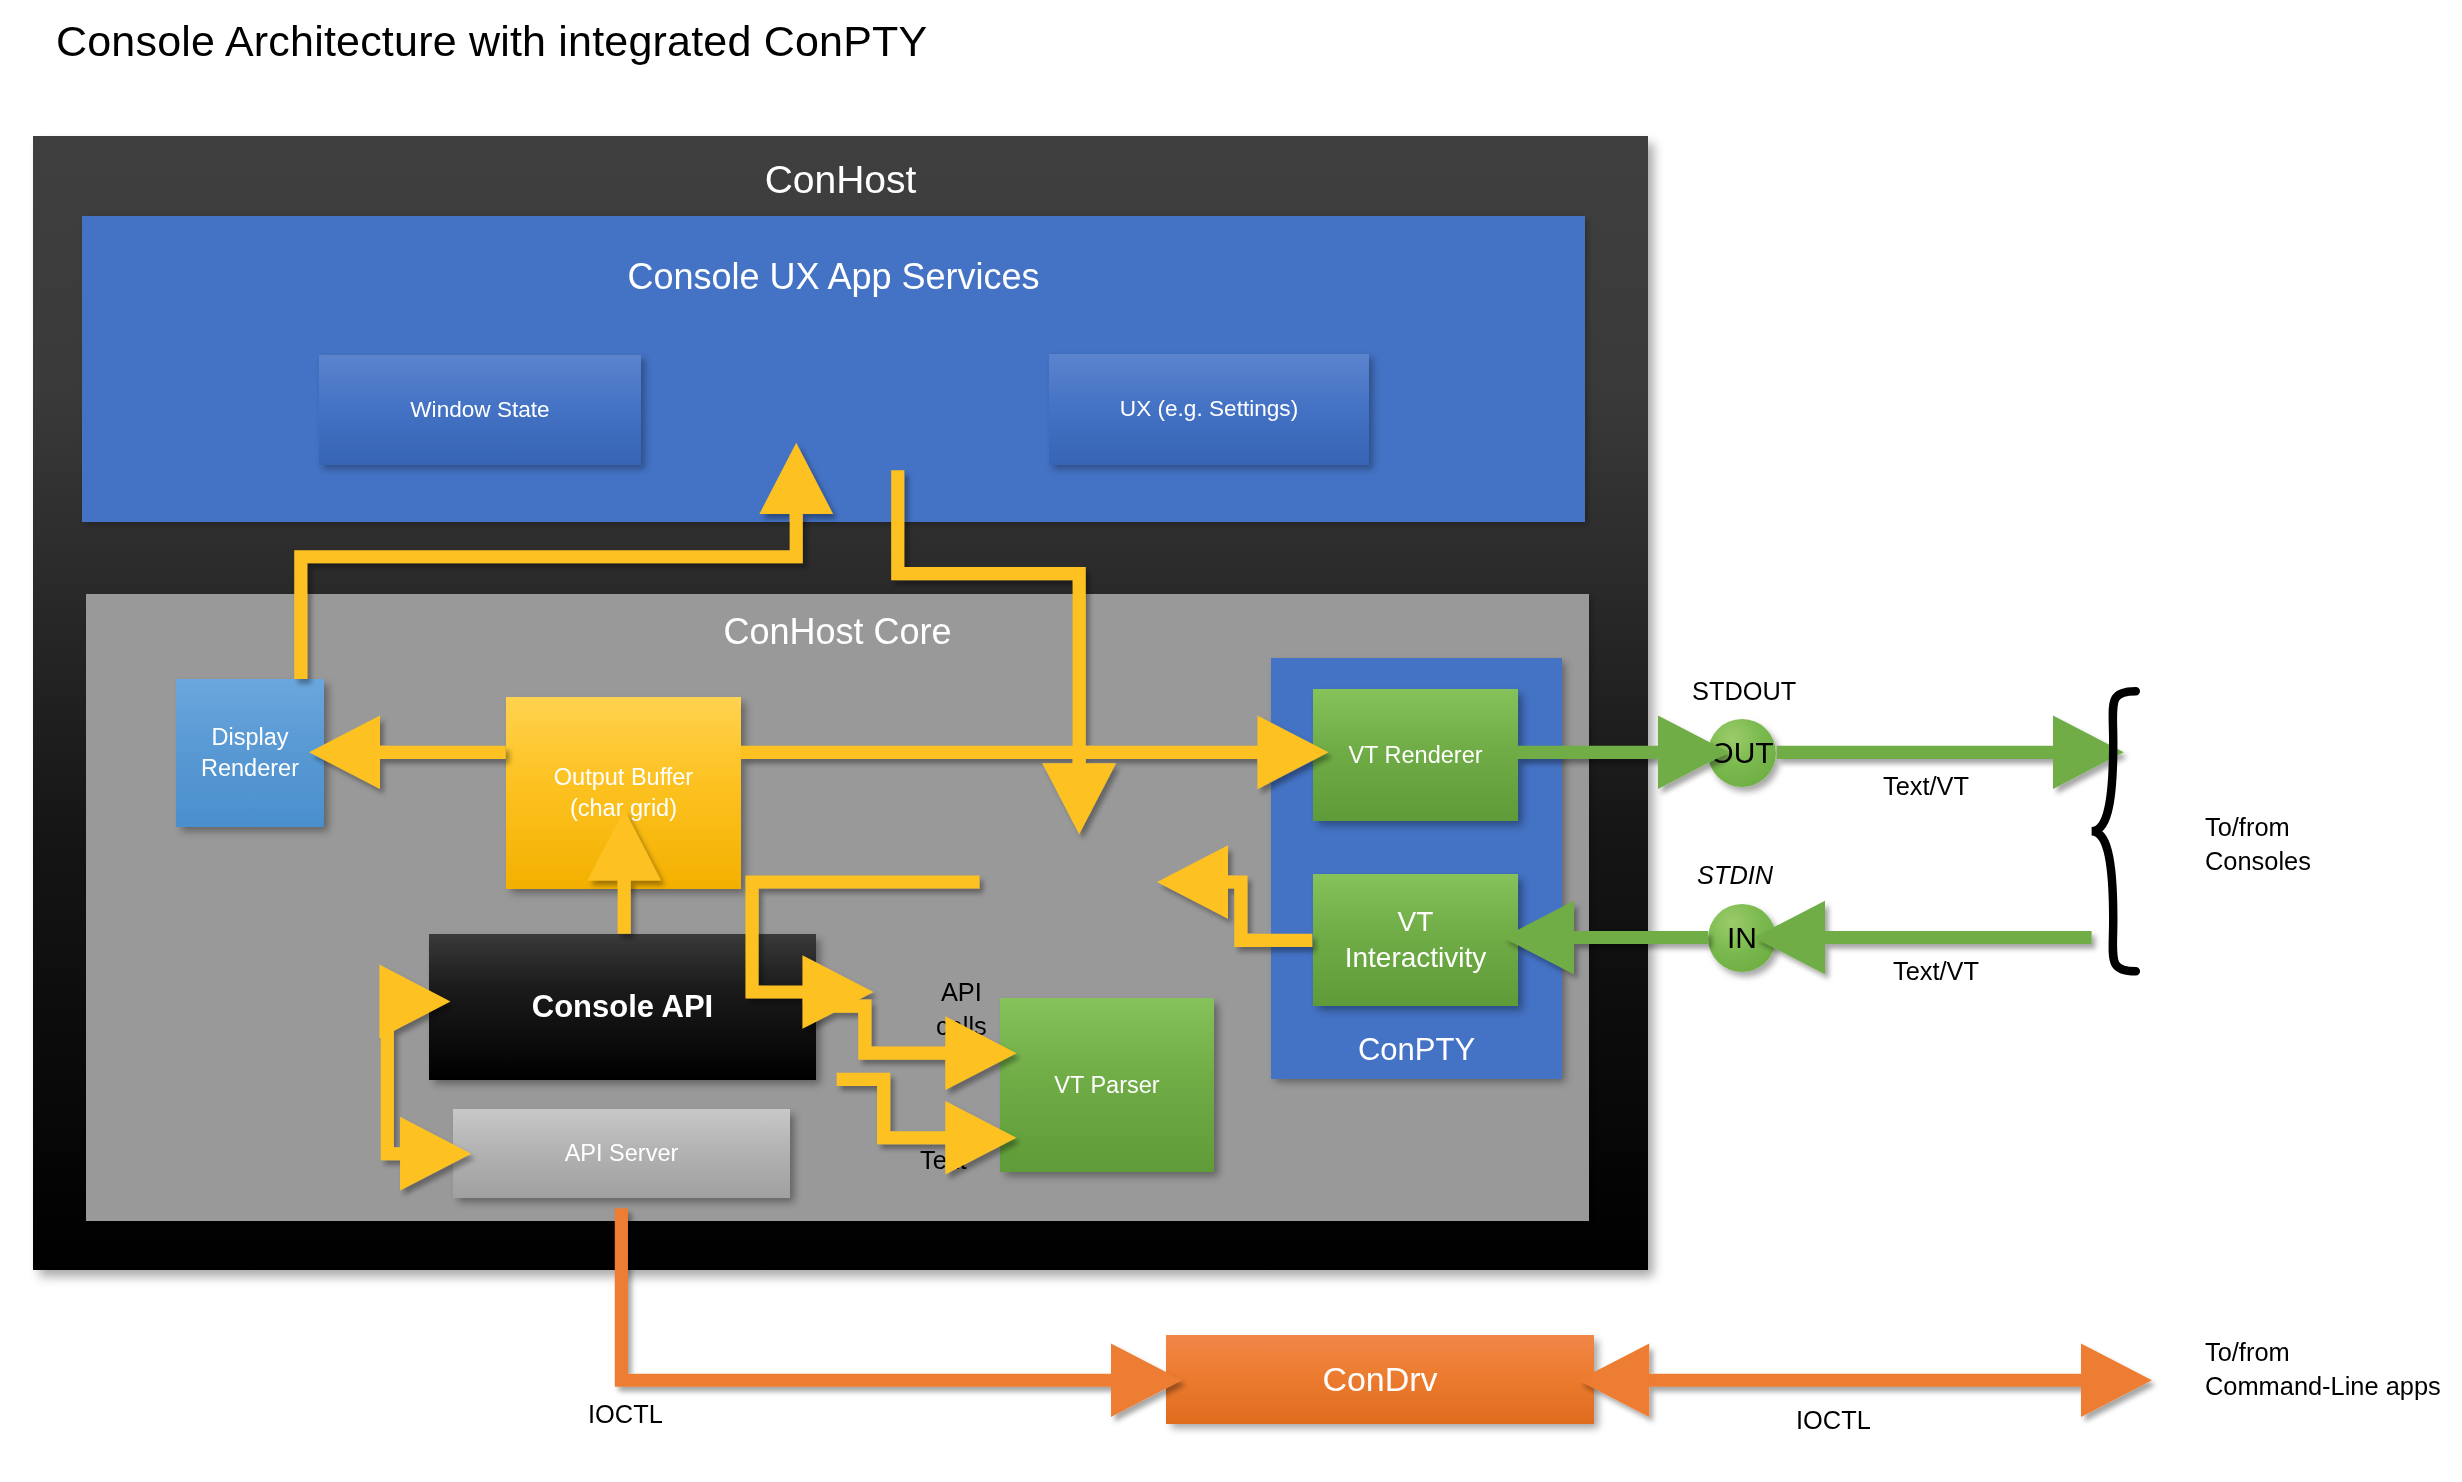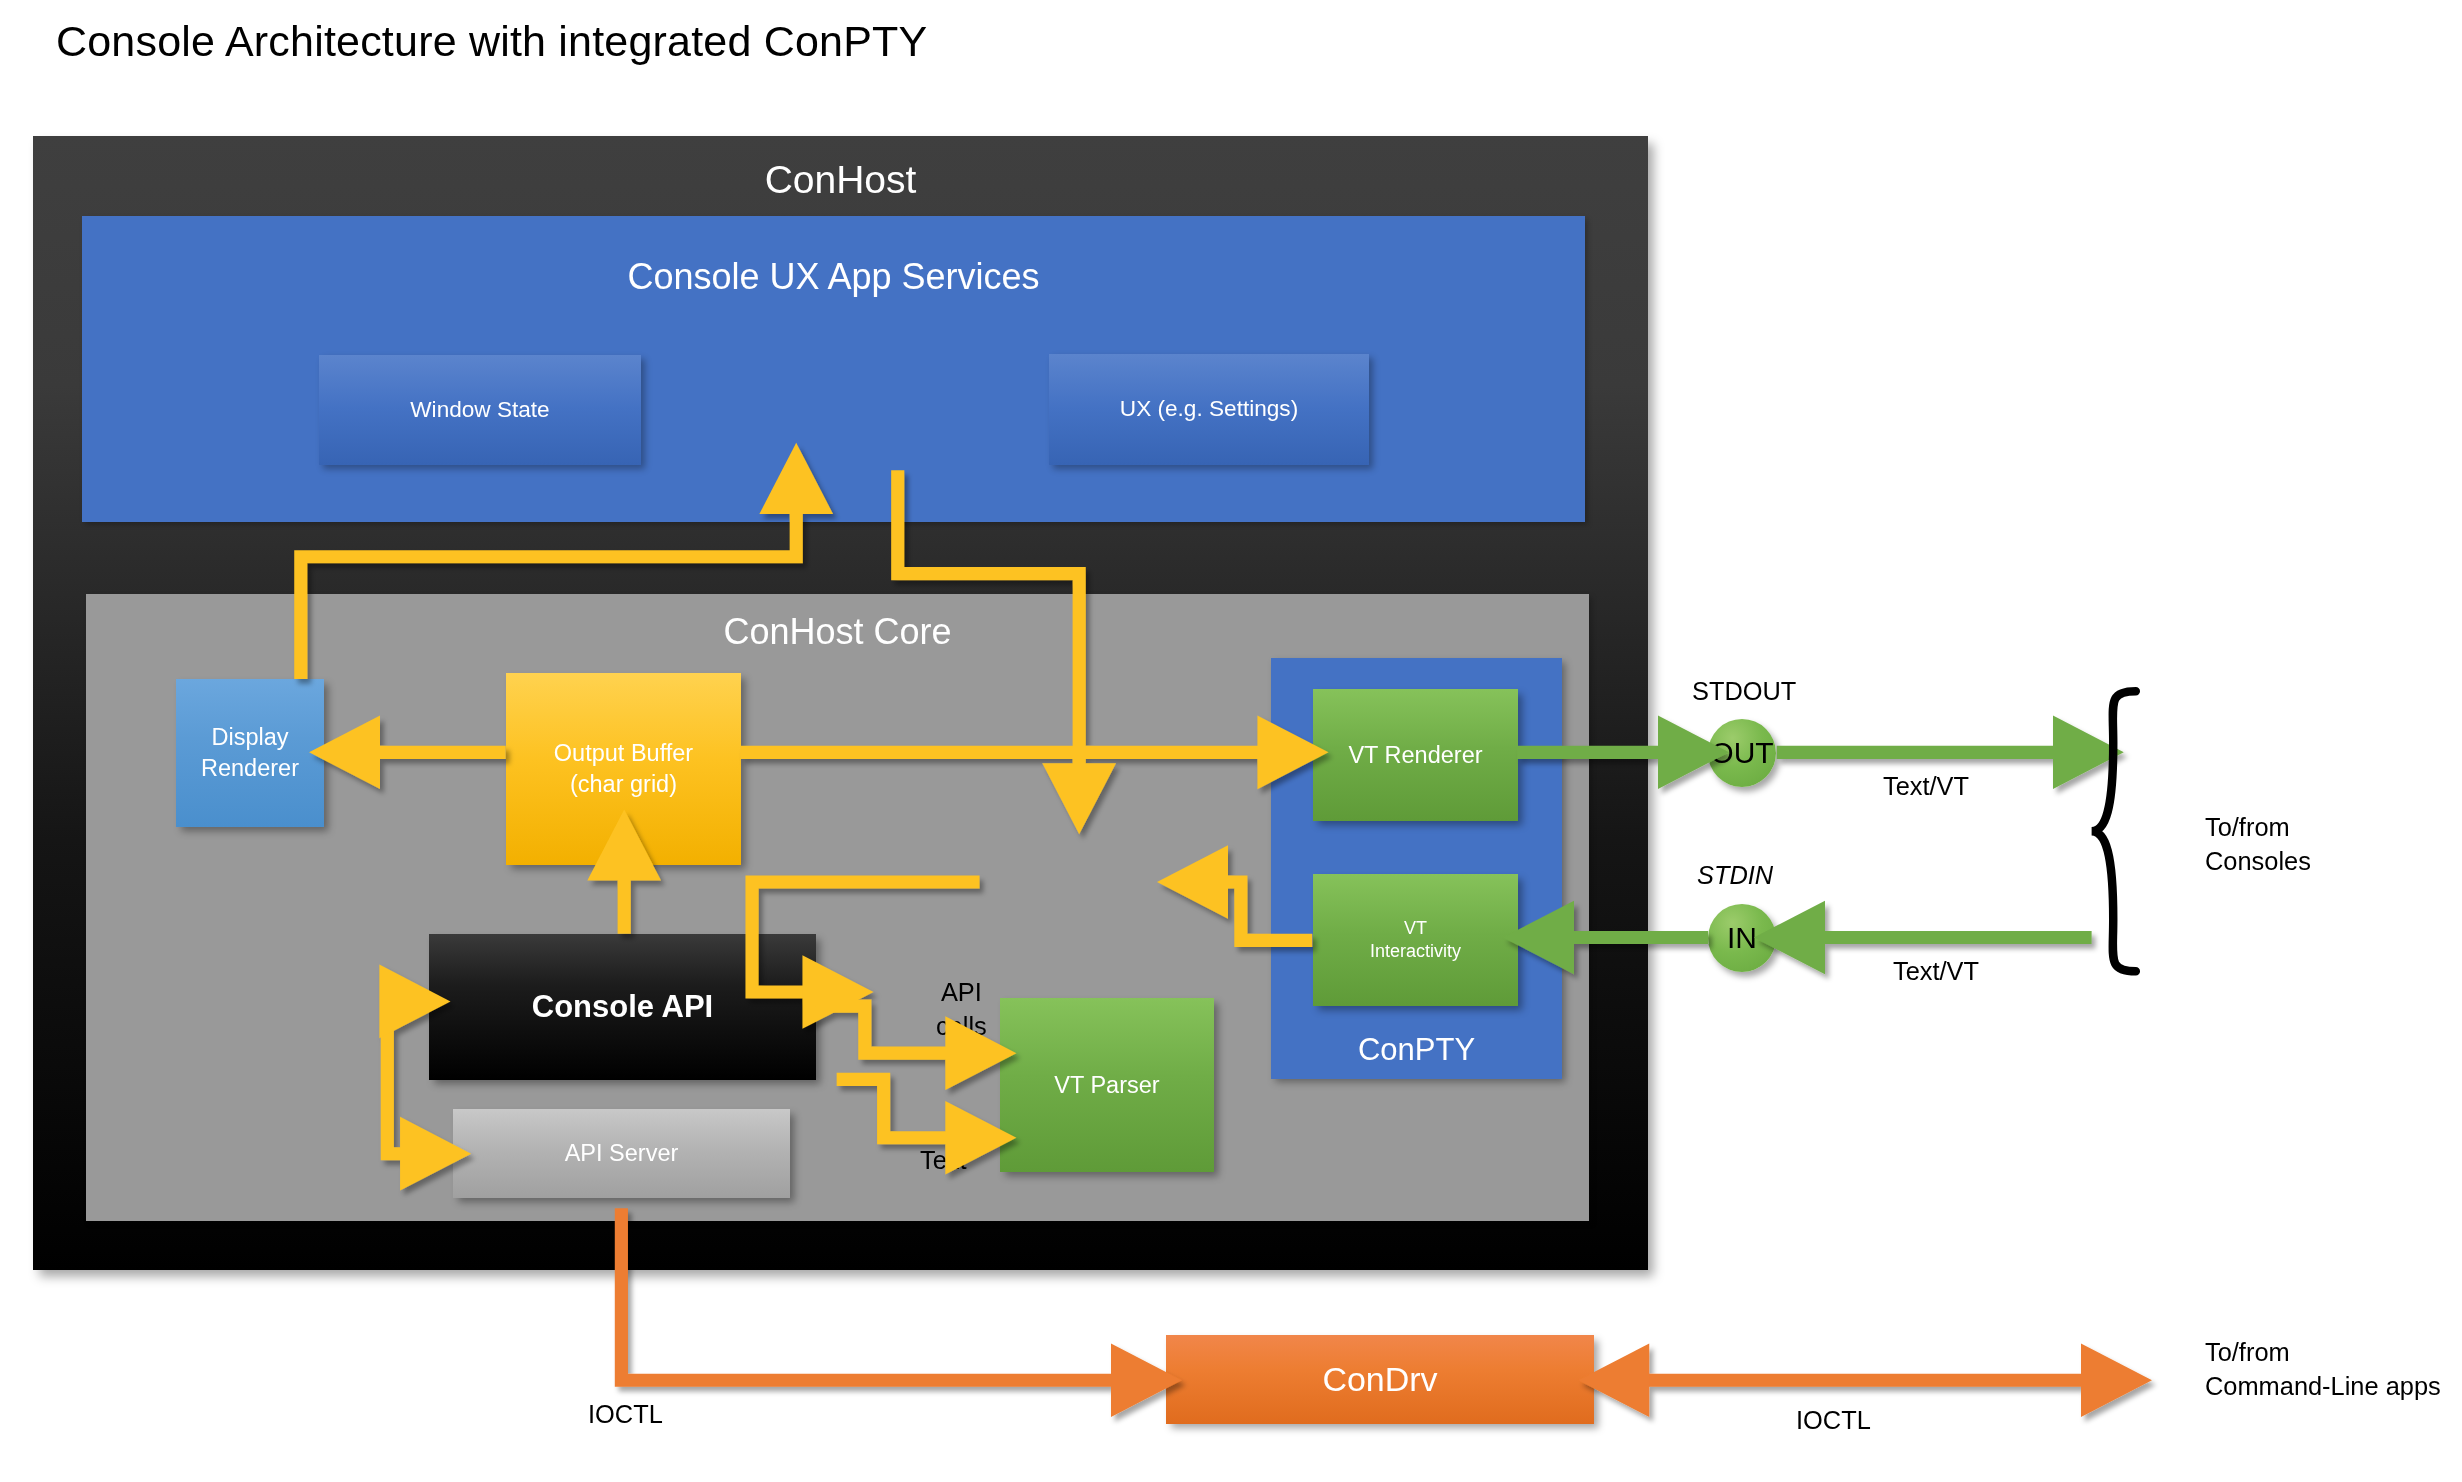--- a/index.html
+++ b/index.html
@@ -99,21 +99,21 @@
     box-shadow: 4.7px 4.7px 7.5px rgba(0,0,0,0.35);
     line-height: 1.3;
     padding: 3.8px;
   }
   #node-display-renderer {
     left: 176px; top: 679px; width: 148px; height: 148px;
     background: linear-gradient(180deg, #6ba7de 0%, #5b9bd5 40%, #4a8fcd 100%);
     font-size: 23.5px;
   }
   #node-output-buffer {
-    left: 506px; top: 673px; width: 235px; height: 192px;
+    left: 506px; top: 697px; width: 235px; height: 192px;
     background: linear-gradient(180deg, #ffd24f 0%, #fdc221 45%, #f3b000 100%);
     font-size: 23.5px;
   }
   #node-input-buffer {
     left: 980px; top: 810px; width: 193px; height: 141px;
     background: linear-gradient(180deg, #ffd24f 0%, #fdc221 45%, #f3b000 100%);
     font-size: 23.5px;
   }
   #node-console-api {
     left: 429px; top: 934px; width: 387px; height: 146px;
@@ -147,21 +147,21 @@
     font-size: 31px;
   }
   #node-vt-renderer {
     left: 1313px; top: 689px; width: 205px; height: 132px;
     background: linear-gradient(180deg, #86c25a 0%, #70ad47 45%, #5f9b38 100%);
     font-size: 23.5px;
   }
   #node-vt-interactivity {
     left: 1313px; top: 874px; width: 205px; height: 132px;
     background: linear-gradient(180deg, #86c25a 0%, #70ad47 45%, #5f9b38 100%);
-    font-size: 18px;
+    font-size: 28px;
   }
 
   
   #node-condrv {
     left: 1166px; top: 1335px; width: 428px; height: 89px;
     background: linear-gradient(180deg, #f1864a 0%, #ed7d31 40%, #e06c1e 100%);
     font-size: 34px;
   }
 
   

